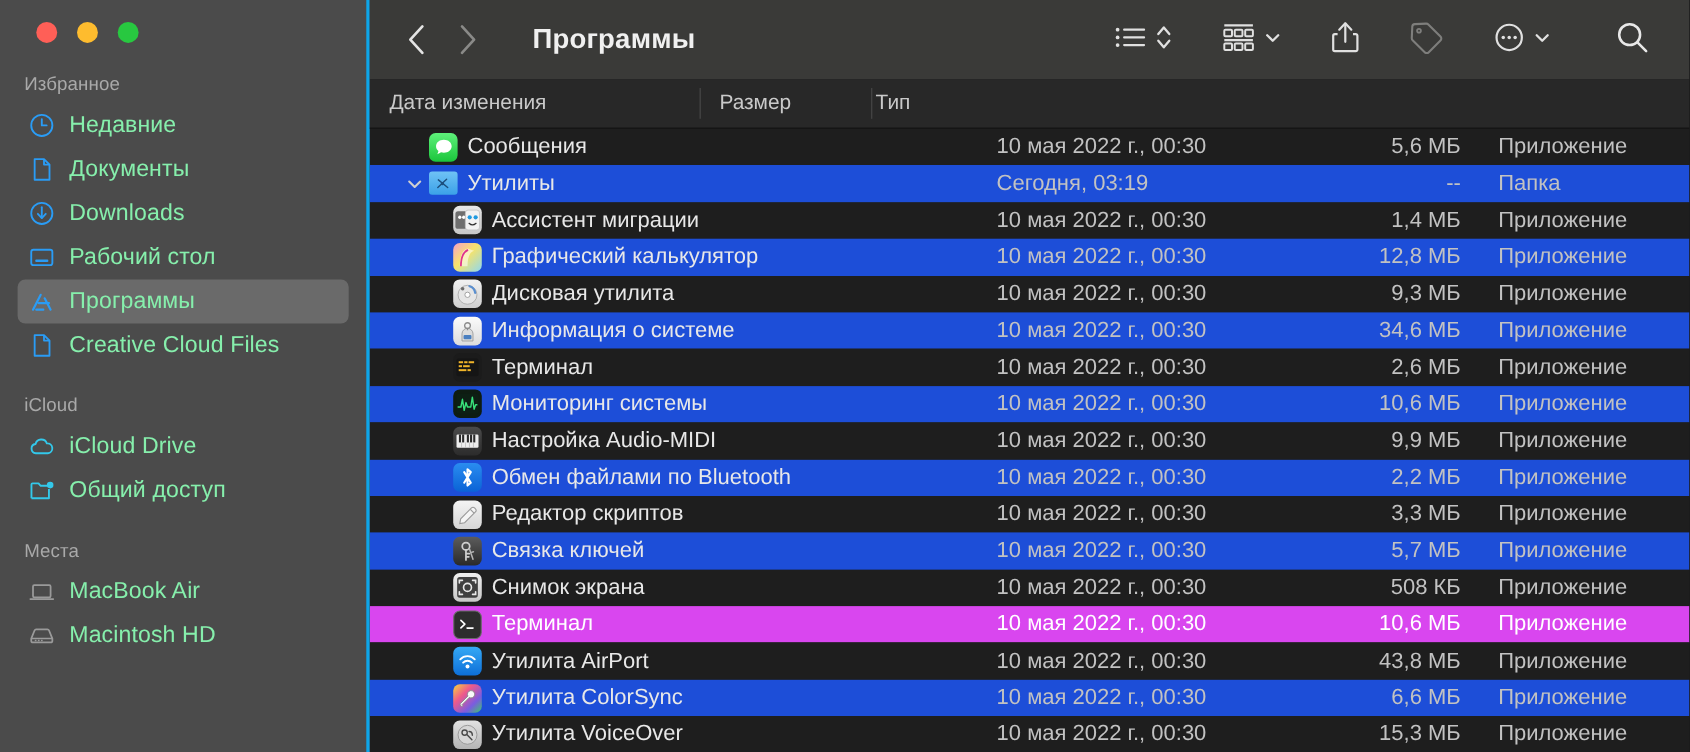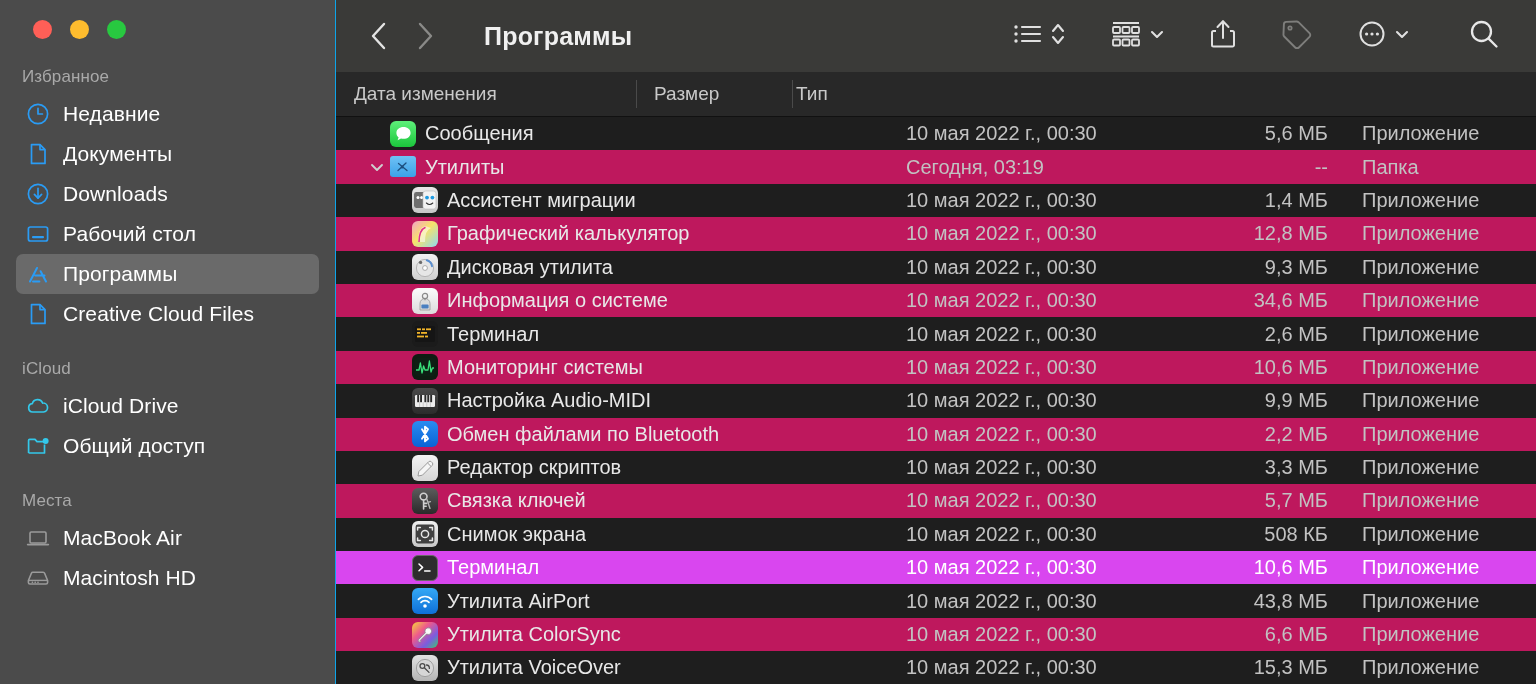--- a/index.html
+++ b/index.html
@@ -11,38 +11,38 @@
     -webkit-font-smoothing: antialiased;
   }
   .window { position: relative; width: 1536px; height: 684px; display: flex; }
 
   
   .sidebar {
     width: 336px; height: 684px;
     background: #4b4b4b;
     flex: 0 0 336px;
     position: relative;
-    border-right: 1px solid #0ea5e9;
+    border-right: 3px solid #0ea5e9;
     overflow: hidden;
   }
   .traffic { display: flex; gap: 18px; padding: 20px 0 0 33px; height: 60px; align-items: flex-start; }
   .tl { width: 19px; height: 19px; border-radius: 50%; }
   .tl.red { background: #ff5f57; }
   .tl.yellow { background: #febc2e; }
   .tl.green { background: #28c840; }
 
   .sb-section {
     font-size: 17px; color: #a9a9a9; font-weight: 400;
     padding: 0 0 0 22px; height: 34px; line-height: 34px; letter-spacing: .1px;
   }
   .sb-group { margin-bottom: 6px; }
   .sb-item {
     display: flex; align-items: center; gap: 12px;
     height: 40px; margin: 0 16px; padding: 0 0 0 9px;
-    border-radius: 7px; color: #ffffff; font-size: 21px; letter-spacing: .1px;
+    border-radius: 7px; color: #86efac; font-size: 21px; letter-spacing: .1px;
     white-space: nowrap;
   }
   .sb-item.selected { background: #6a6a6a; }
   .sb-ico { width: 26px; height: 26px; flex: 0 0 26px; display: flex; align-items: center; justify-content: center; }
   .sb-ico svg { display: block; }
 
   
   .main { flex: 1 1 auto; height: 684px; display: flex; flex-direction: column; background: #1e1e1e; overflow: hidden; }
 
   .toolbar {
@@ -78,21 +78,21 @@
   .ch-size { width: 156px; padding-left: 18px; }
   .ch-type { flex: 1 1 auto; padding-left: 4px; }
 
   
   .filelist { flex: 1 1 auto; overflow: hidden; }
   .row {
     height: 33.4px; display: flex; align-items: center;
     font-size: 20px; color: #e8e8e8; white-space: nowrap;
   }
   .row.odd { background: #1e1e1e; }
-  .row.even { background: #be185d; }
+  .row.even { background: #1d4ed8; }
   .row.selected { background: #d946ef; color: #ffffff; }
   .row.selected .c-date, .row.selected .c-size, .row.selected .c-type { color: #ffffff; }
 
   .c-name { width: 552px; display: flex; align-items: center; position: relative; padding-left: 28px; }
   .twisty { width: 26px; flex: 0 0 26px; display: flex; align-items: center; justify-content: center; }
   .row.child .c-name { padding-left: 76px; }
   .row.top .c-name { padding-left: 54px; }
   .fico { width: 26px; height: 26px; flex: 0 0 26px; margin-right: 9px; position: relative; }
   .fname { overflow: hidden; text-overflow: ellipsis; }
 

